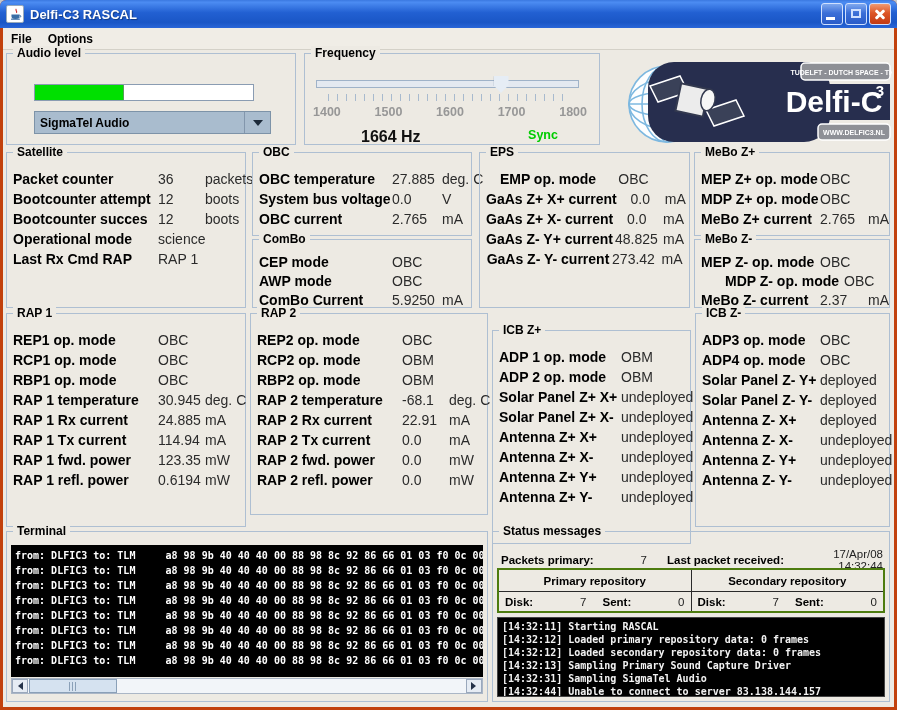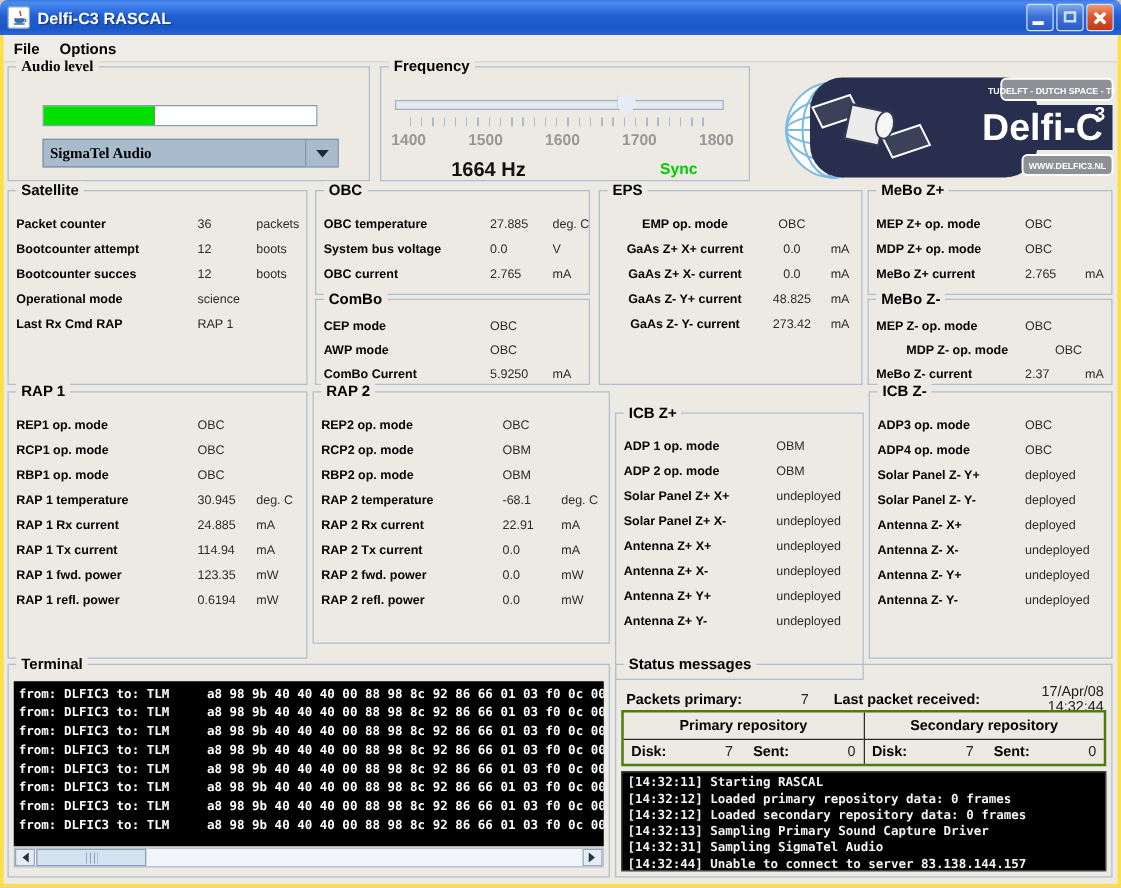--- a/index.html
+++ b/index.html
@@ -1,18 +1,18 @@
 <!DOCTYPE html>
 <html><head>
 <meta charset="utf-8">
 <style>
   * { margin:0; padding:0; box-sizing:border-box; }
   html,body { background:#c8c8c8; }
   body { font-family:"Liberation Sans", sans-serif; }
-  .app { position:relative; width:897px; height:710px; background:#fde047; overflow:hidden;
+  .app { position:relative; width:897px; height:710px; background:#c2410c; overflow:hidden;
          border-radius:6px 6px 0 0; }
   
   .titlebar { position:absolute; left:0; top:0; right:0; height:28px;
     background:linear-gradient(180deg,#3a78e0 0%,#4c8cf2 8%,#2260d2 45%,#1a56c6 80%,#2a66d8 100%);
     display:flex; align-items:center; padding:0 4px; }
   .titlebar .jicon { width:18px; height:18px; background:#fff; border:1px solid #9ab;
     border-radius:2px; margin:0 6px 0 2px; display:flex; align-items:center; justify-content:center; }
   .titlebar .ttext { color:#fff; font-weight:bold; font-size:13px; text-shadow:1px 1px 1px #123a80; }
   .winbtns { margin-left:auto; display:flex; gap:2px; padding-right:2px; }
   .wbtn { width:22px; height:22px; border-radius:3px; border:1px solid #cfe0ff;
@@ -26,21 +26,21 @@
   .chrome { position:absolute; left:3px; right:3px; top:28px; bottom:3px; background:#edeae3; }
   .menubar { position:absolute; left:0; top:0; right:0; height:22px; background:#f0ede6;
     border-bottom:1px solid #d4d1c8; display:flex; align-items:center; padding-left:8px; gap:16px; }
   .menu-item { font-size:12px; font-weight:bold; color:#000; cursor:default; }
   
   .panel { position:absolute; border:1px solid #aebfd2; }
   .ptitle { position:absolute; top:-8px; left:6px; background:#edeae3; padding:0 4px;
     font-size:12px; font-weight:bold; color:#000; line-height:14px; white-space:nowrap; }
   
   .rows { position:absolute; left:6px; right:2px; top:16px; }
-  .trow { display:flex; align-items:center; height:20px; font-size:10px; }
+  .trow { display:flex; align-items:center; height:20px; font-size:14px; }
   .trow .lbl { flex:0 0 var(--lblw,145px); font-weight:bold; color:#000; white-space:nowrap; }
   .trow .val { flex:0 0 var(--valw,47px); color:#2b2b2b; white-space:nowrap; }
   .trow .unit { flex:1; color:#2b2b2b; white-space:nowrap; }
   
   .pbar { position:absolute; left:27px; top:30px; width:220px; height:17px; background:#fff;
     border:1px solid #8a9cb2; }
   .pbar .fill { height:100%; background:#00e000; border-right:1px solid #55a055; }
   .combo { position:absolute; left:27px; top:57px; width:237px; height:23px;
     background:#a9bcce; border:1px solid #7d93a8; display:flex; align-items:center; cursor:default; }
   .combo .ctext { flex:1; font-size:12px; font-weight:bold; color:#000; padding-left:5px; white-space:nowrap; overflow:hidden; }
@@ -130,21 +130,21 @@
   </div>
 
   <div class="chrome">
 
     <div class="menubar">
 
     <span class="menu-item">File</span>
         <span class="menu-item">Options</span>
       </div>
 
-    <div class="panel" style="left:3px;top:25px;width:290px;height:92px;font-family:Liberation Serif, serif;">
+    <div class="panel" style="left:3px;top:25px;width:290px;height:92px;">
       <span class="ptitle">Audio level</span>
       <div class="pbar">
           <div class="fill" style="width:41%"></div>
         </div>
       <div class="combo">
         <span class="ctext">SigmaTel Audio</span>
         <span class="cbtn">
             <span class="tri-down"></span>
           </span>
       </div>

